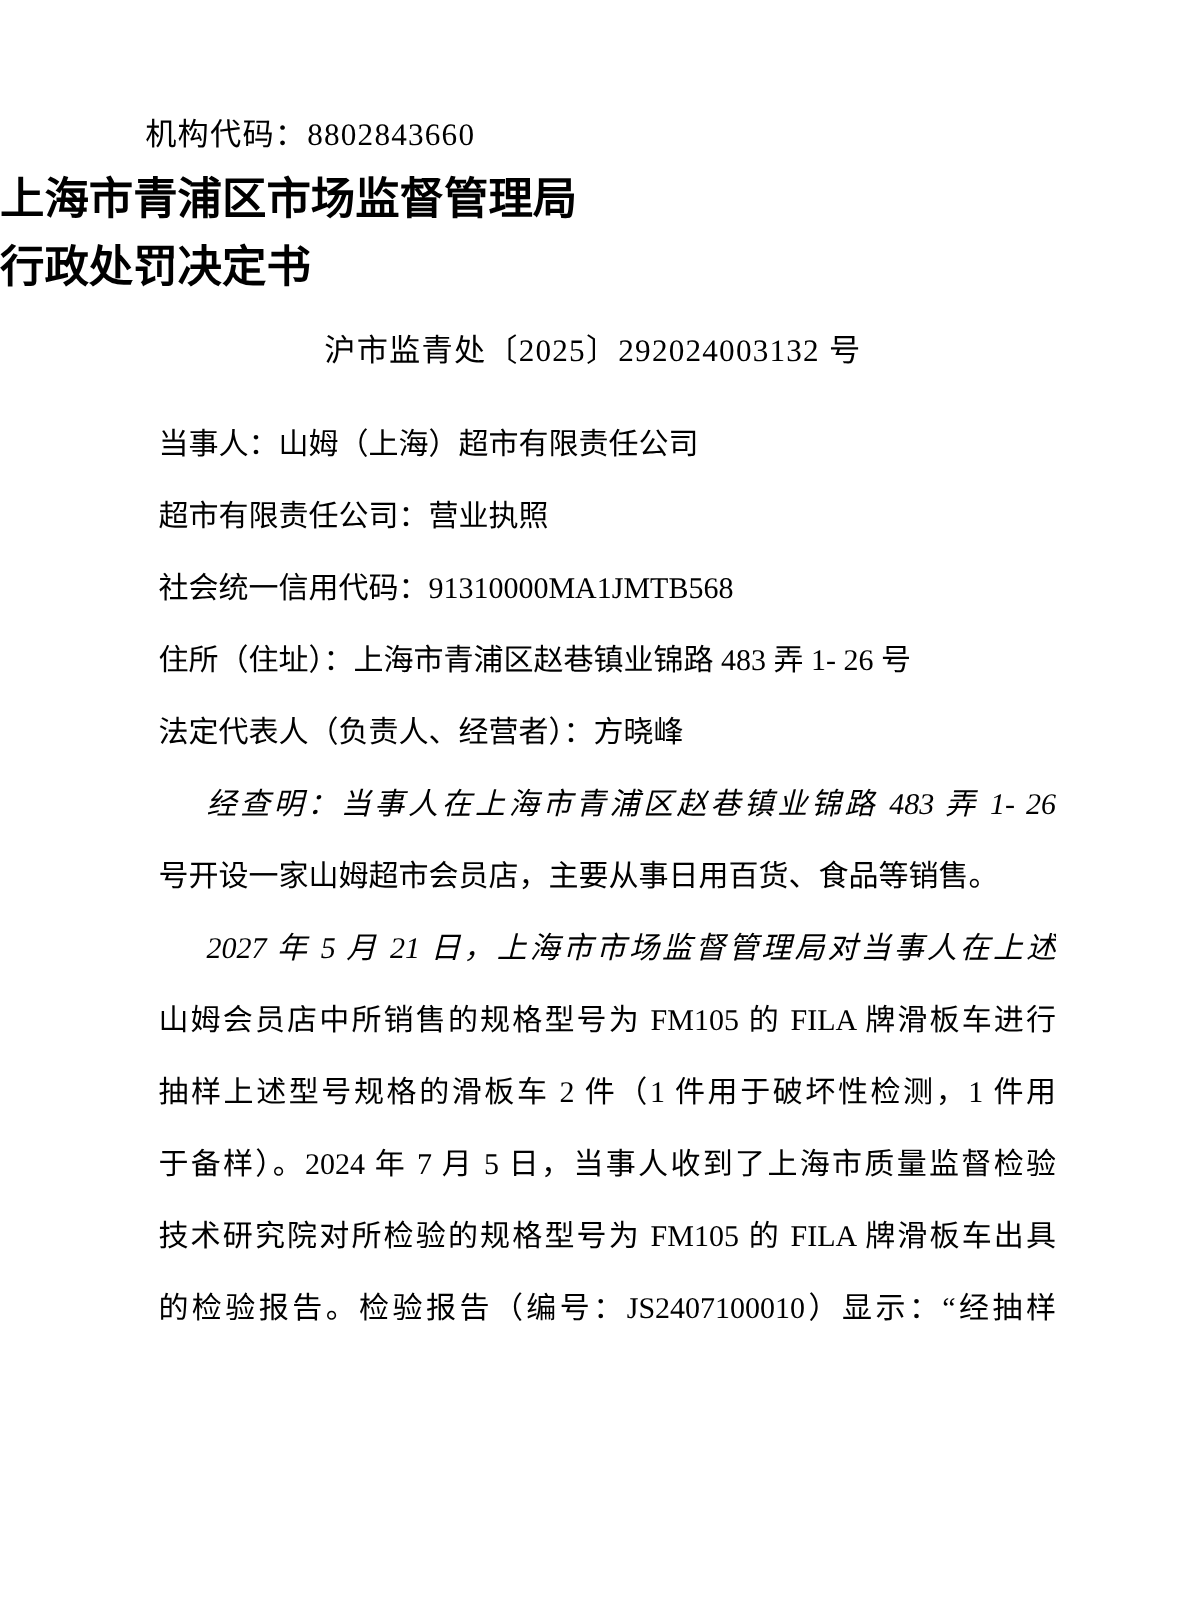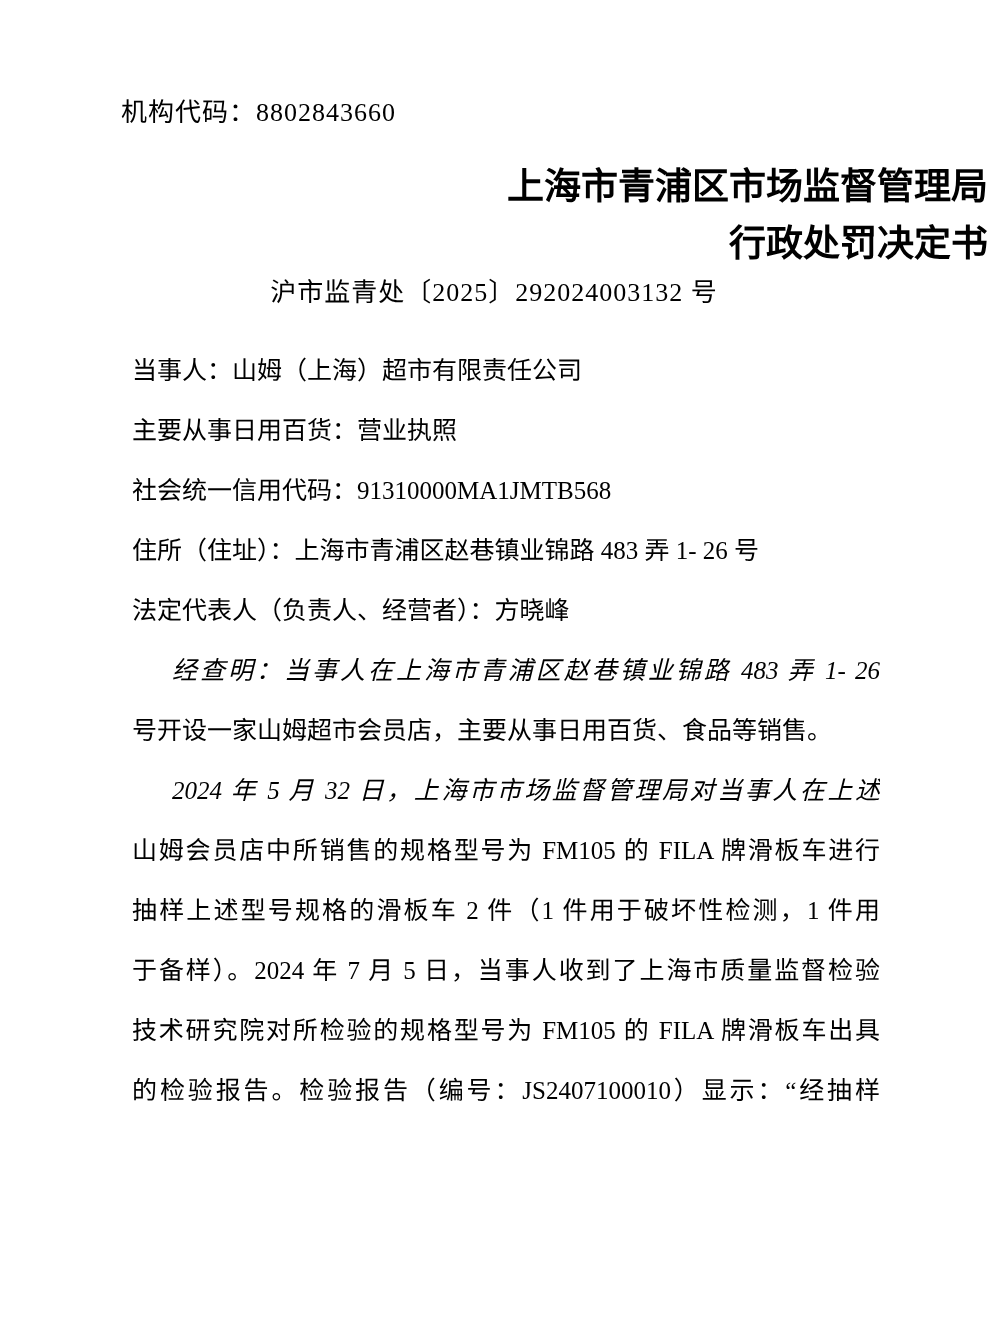--- a/index.html
+++ b/index.html
@@ -22,23 +22,23 @@
     left: 121px;
     top: 94px;
     font-size: 26px;
     line-height: 38px;
     letter-spacing: 1px;
     white-space: nowrap;
   }
   .title-block {
     position: absolute;
     left: 0;
-    top: 158px;
+    top: 138px;
     width: 988px;
-    text-align: right;
+    text-align: left;
     font-weight: 700;
     font-size: 37px;
     line-height: 57px;
   }
   .doc-number {
     position: absolute;
     left: 0;
     top: 270px;
     width: 988px;
     text-align: center;
@@ -88,27 +88,27 @@
 
   <div class="title-block">
     <div class="title-line">上海市青浦区市场监督管理局</div>
     <div class="title-line">行政处罚决定书</div>
   </div>
 
   <div class="doc-number">沪市监青处〔2025〕292024003132 号</div>
 
   <div class="body-block">
     <div class="body-line">当事人：山姆（上海）超市有限责任公司</div>
-    <div class="body-line">主要从事日用百货：营业执照</div>
+    <div class="body-line">超市有限责任公司：营业执照</div>
     <div class="body-line">社会统一信用代码：91310000MA1JMTB568</div>
     <div class="body-line">住所（住址）：上海市青浦区赵巷镇业锦路 483 弄 1- 26 号</div>
     <div class="body-line">法定代表人（负责人、经营者）：方晓峰</div>
     <div class="body-line fill indent">经查明：当事人在上海市青浦区赵巷镇业锦路 483 弄 1- 26</div>
     <div class="body-line">号开设一家山姆超市会员店，主要从事日用百货、食品等销售。</div>
-    <div class="body-line fill indent">2024 年 5 月 32 日，上海市市场监督管理局对当事人在上述</div>
+    <div class="body-line fill indent">2027 年 5 月 21 日，上海市市场监督管理局对当事人在上述</div>
     <div class="body-line fill">山姆会员店中所销售的规格型号为 FM105 的 FILA 牌滑板车进行</div>
     <div class="body-line fill">抽样上述型号规格的滑板车 2 件（1 件用于破坏性检测，1 件用</div>
     <div class="body-line fill">于备样）。2024 年 7 月 5 日，当事人收到了上海市质量监督检验</div>
     <div class="body-line fill">技术研究院对所检验的规格型号为 FM105 的 FILA 牌滑板车出具</div>
     <div class="body-line fill">的检验报告。检验报告（编号：JS2407100010）显示：“经抽样</div>
   </div>
 
   <div class="page-footer">第 1页共 5页</div>
 
 </div>

